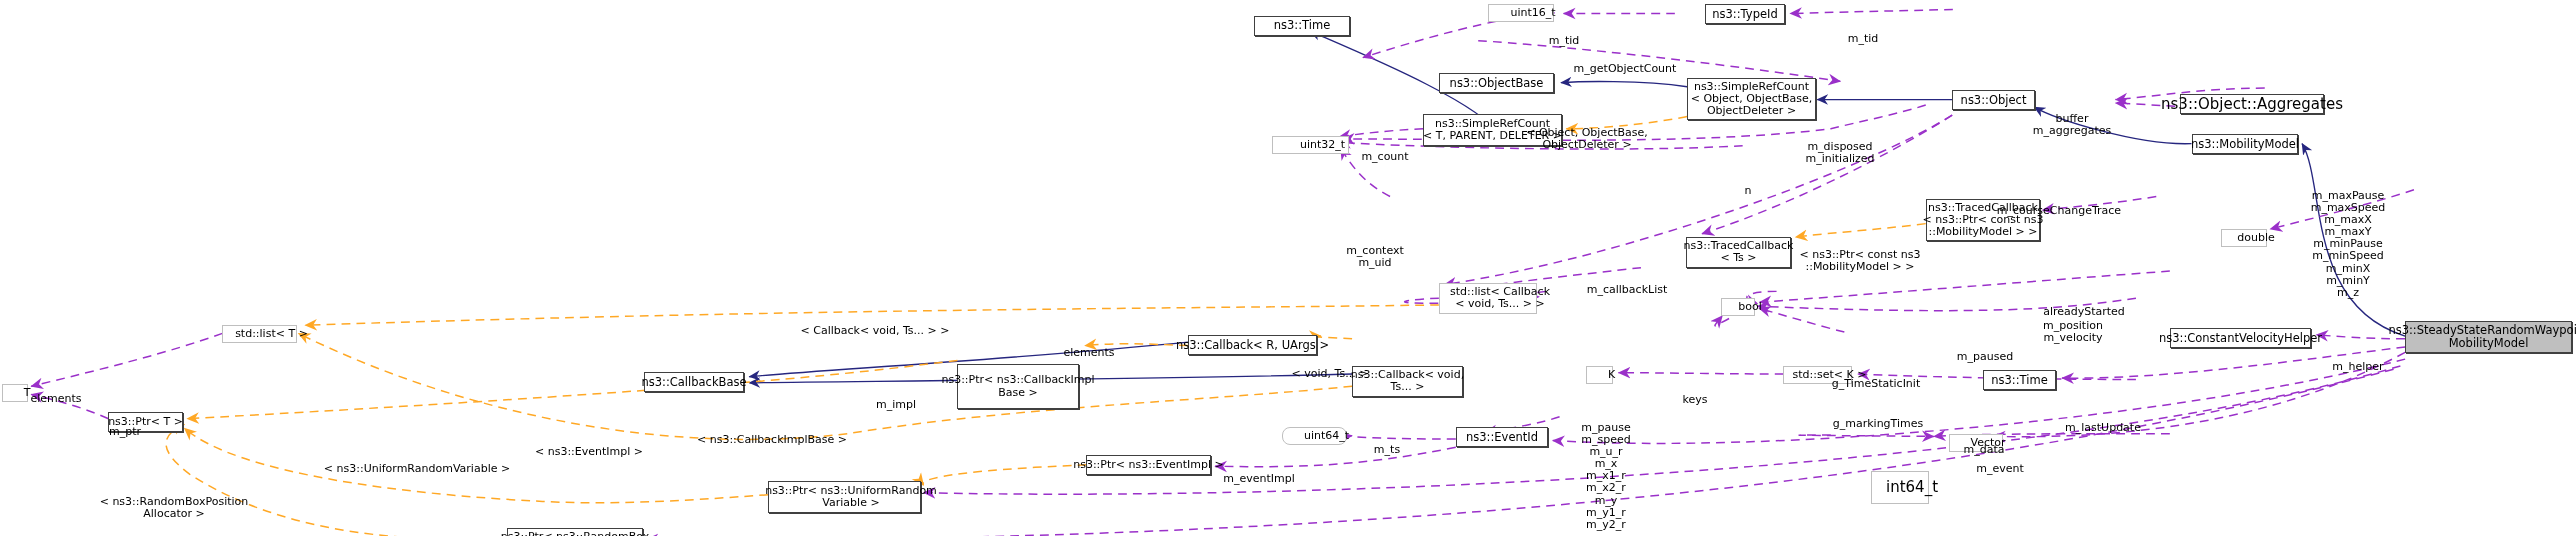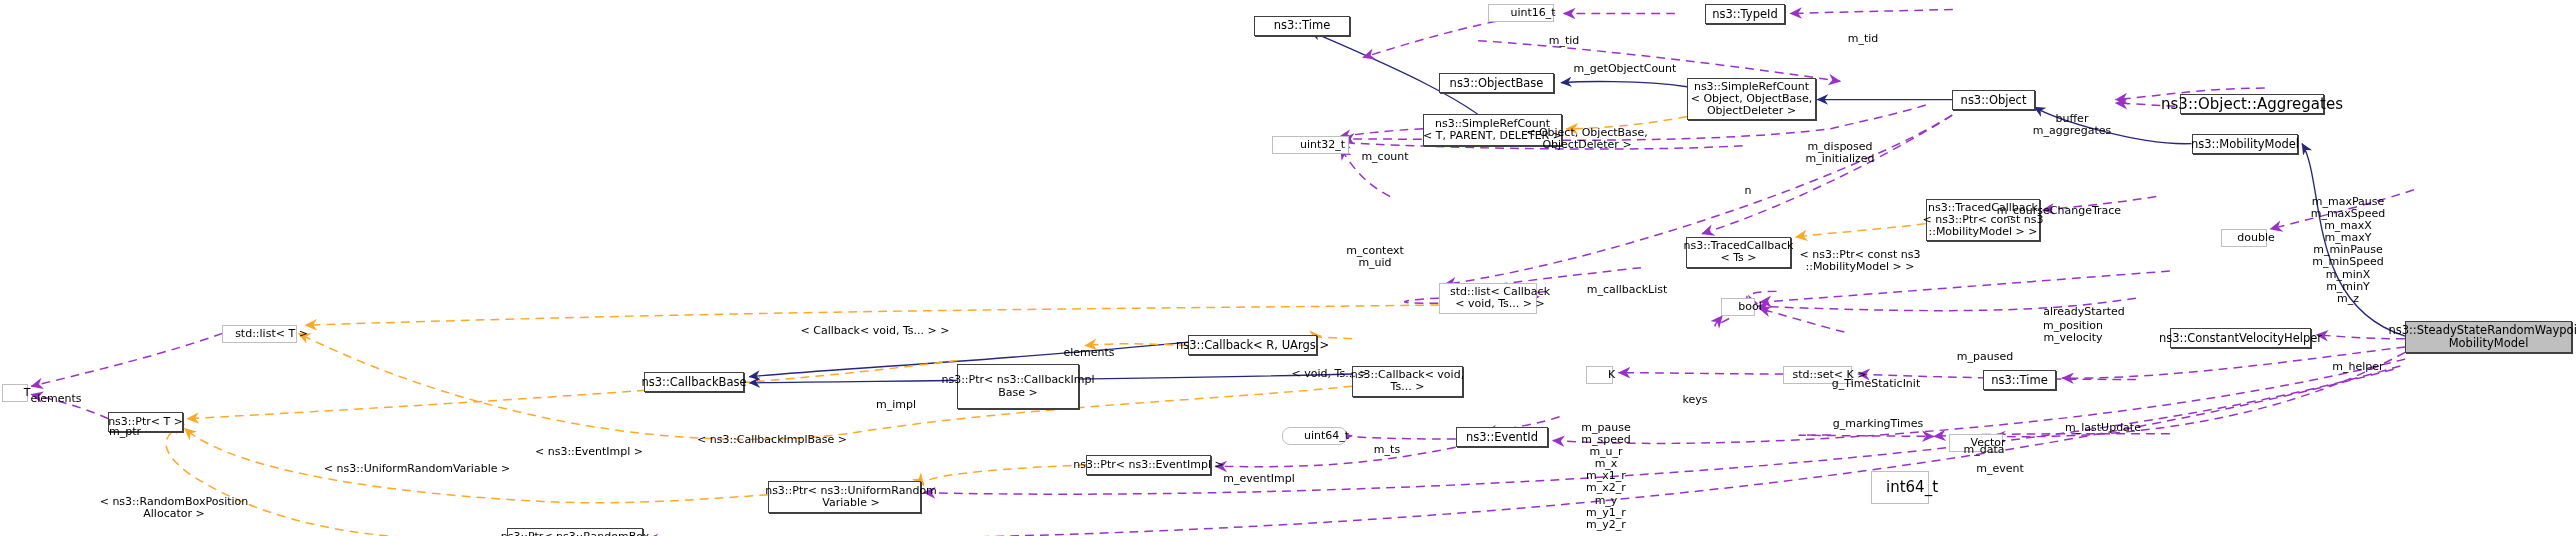--- a/index.html
+++ b/index.html
@@ -195,21 +195,21 @@
       <div class="edge-label" style="left: 1863px; top: 3.4px; font-size: 11px;">m_tid</div>
       <div class="edge-label" style="left: 1625px; top: 33px; font-size: 11px;">m_getObjectCount</div>
       <div class="edge-label" style="left: 2072px; top: 83px; font-size: 11px;">buffer
 m_aggregates</div>
       <div class="edge-label" style="left: 1587px; top: 97px; font-size: 11px;">&lt; Object, ObjectBase,
 ObjectDeleter &gt;</div>
       <div class="edge-label" style="left: 1385px; top: 121px; font-size: 11px;">m_count</div>
       <div class="edge-label" style="left: 1840px; top: 111px; font-size: 11px;">m_disposed
 m_initialized</div>
       <div class="edge-label" style="left: 1748px; top: 155px; font-size: 11px;">n</div>
-      <div class="edge-label" style="left: 2348px; top: 166px; font-size: 11px;">m_maxPause
+      <div class="edge-label" style="left: 2348px; top: 160px; font-size: 11px;">m_maxPause
 m_maxSpeed
 m_maxX
 m_maxY
 m_minPause
 m_minSpeed
 m_minX
 m_minY
 m_z</div>
       <div class="edge-label" style="left: 2059px; top: 175px; font-size: 11px;">m_courseChangeTrace</div>
       <div class="edge-label" style="left: 1860px; top: 219px; font-size: 11px;">&lt; ns3::Ptr&lt; const ns3

